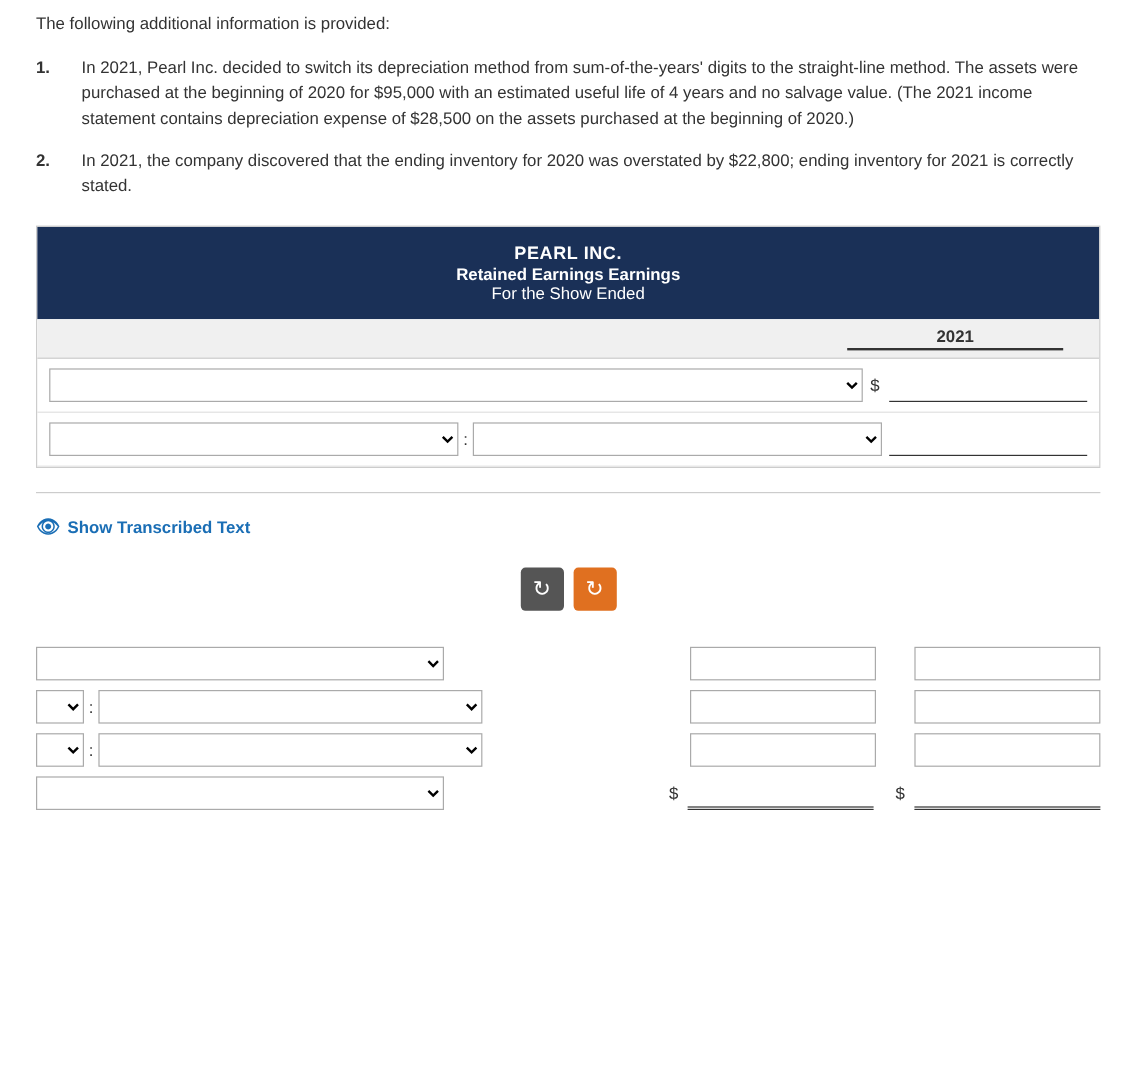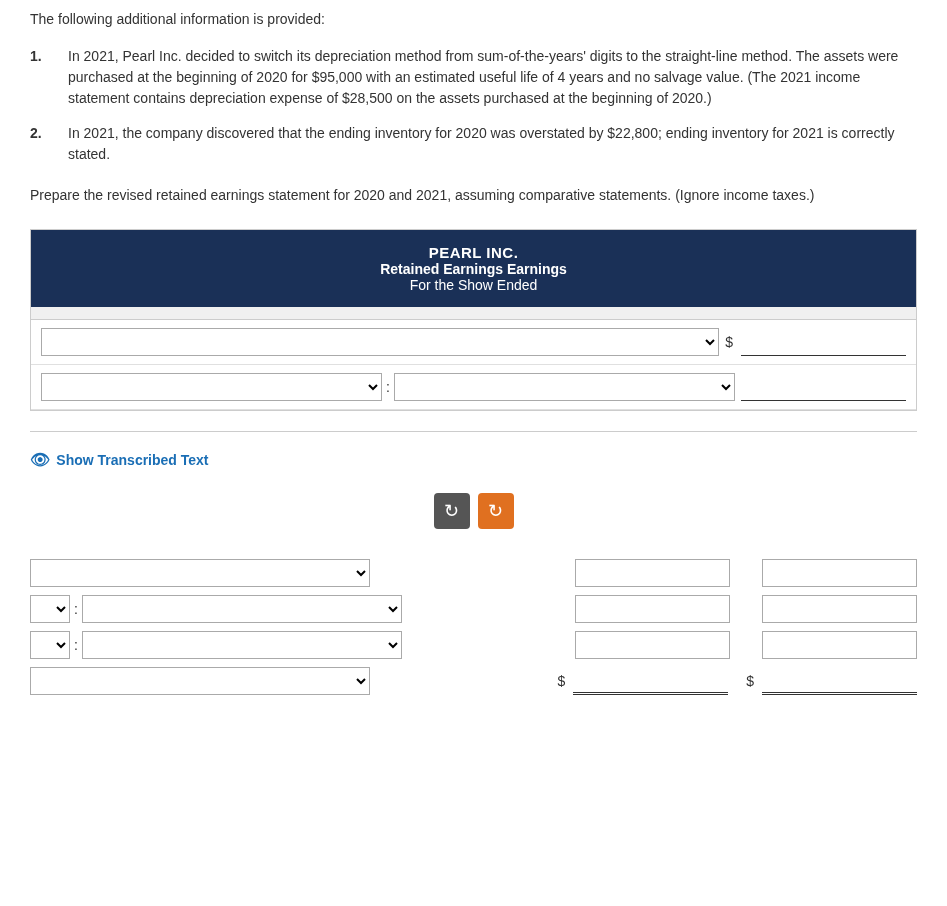--- a/index.html
+++ b/index.html
@@ -279,32 +279,32 @@
     <li>
       <span class="num">1.</span>
       <span>In 2021, Pearl Inc. decided to switch its depreciation method from sum-of-the-years' digits to the straight-line method. The assets were purchased at the beginning of 2020 for $95,000 with an estimated useful life of 4 years and no salvage value. (The 2021 income statement contains depreciation expense of $28,500 on the assets purchased at the beginning of 2020.)</span>
     </li>
     <li>
       <span class="num">2.</span>
       <span>In 2021, the company discovered that the ending inventory for 2020 was overstated by $22,800; ending inventory for 2021 is correctly stated.</span>
     </li>
   </ul>
 
-  <p class="prepare-text">Prepare the revised retained earnings statement for 2020 and 2021, assuming comparative statements. (Ignore income taxes.)</p>
 
   <div class="statement-container">
 
     <div class="statement-header">
       <div class="company-name">PEARL INC.</div>
       <div class="statement-title">Retained Earnings Earnings</div>
       <div class="period-title">For the Show Ended</div>
     </div>
 
     <div class="year-header-row">
       <div class="year-header-spacer"></div>
+      <div class="year-header-col">2021</div>
       <div style="width:20px"></div>
     </div>
 
     <div class="form-row">
       <div class="form-row-label-area">
         <select>
           <option value=""></option>
         </select>
       </div>
       <span class="dollar-sign">$</span>

